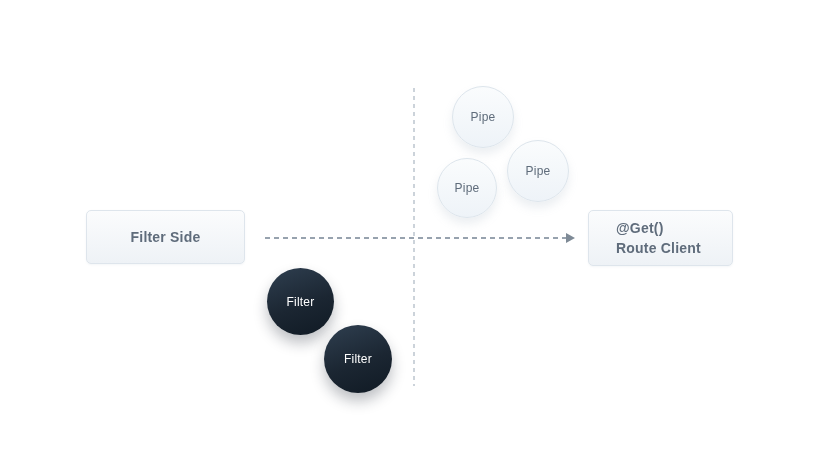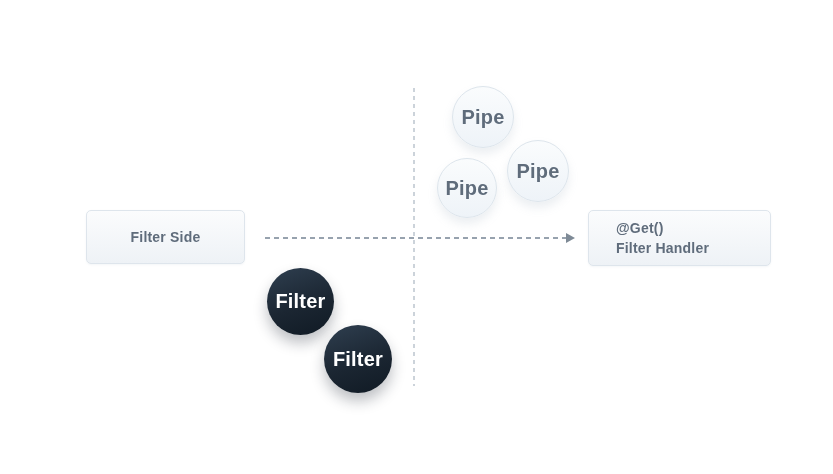--- a/index.html
+++ b/index.html
@@ -72,39 +72,39 @@
     top: 210px;
     width: 159px;
     height: 54px;
     display: flex;
     align-items: center;
     justify-content: center;
   }
   .route-box {
     left: 588px;
     top: 210px;
-    width: 183px;
+    width: 145px;
     height: 56px;
     display: flex;
     flex-direction: column;
     justify-content: center;
     padding-left: 27px;
     line-height: 20px;
   }
 
   
   .circle {
     position: absolute;
     border-radius: 50%;
     box-sizing: border-box;
     display: flex;
     align-items: center;
     justify-content: center;
-    font-size: 20px;
-    font-weight: 700;
+    font-size: 12px;
+    font-weight: 400;
     letter-spacing: 0.2px;
   }
   .pipe {
     border: 1px solid #dde5ec;
     background: linear-gradient(180deg, #fafcfd 0%, #eef3f8 100%);
     box-shadow: 0 6px 10px rgba(150, 168, 185, 0.18);
     color: #5f6c7b;
   }
   .filter {
     background: linear-gradient(160deg, #2f3f50 0%, #1b2632 55%, #101a24 100%);
@@ -127,21 +127,21 @@
 
   <div class="flow-line"></div>
   <div class="arrow-head"></div>
 
   <div class="node-box client-box">
     <span>Filter Side</span>
   </div>
 
   <div class="node-box route-box">
     <span>@Get()</span>
-    <span>Filter Handler</span>
+    <span>Route Client</span>
   </div>
 
   <div class="circle pipe pipe-1">
     <span>Pipe</span>
   </div>
   <div class="circle pipe pipe-2">
     <span>Pipe</span>
   </div>
   <div class="circle pipe pipe-3">
     <span>Pipe</span>

